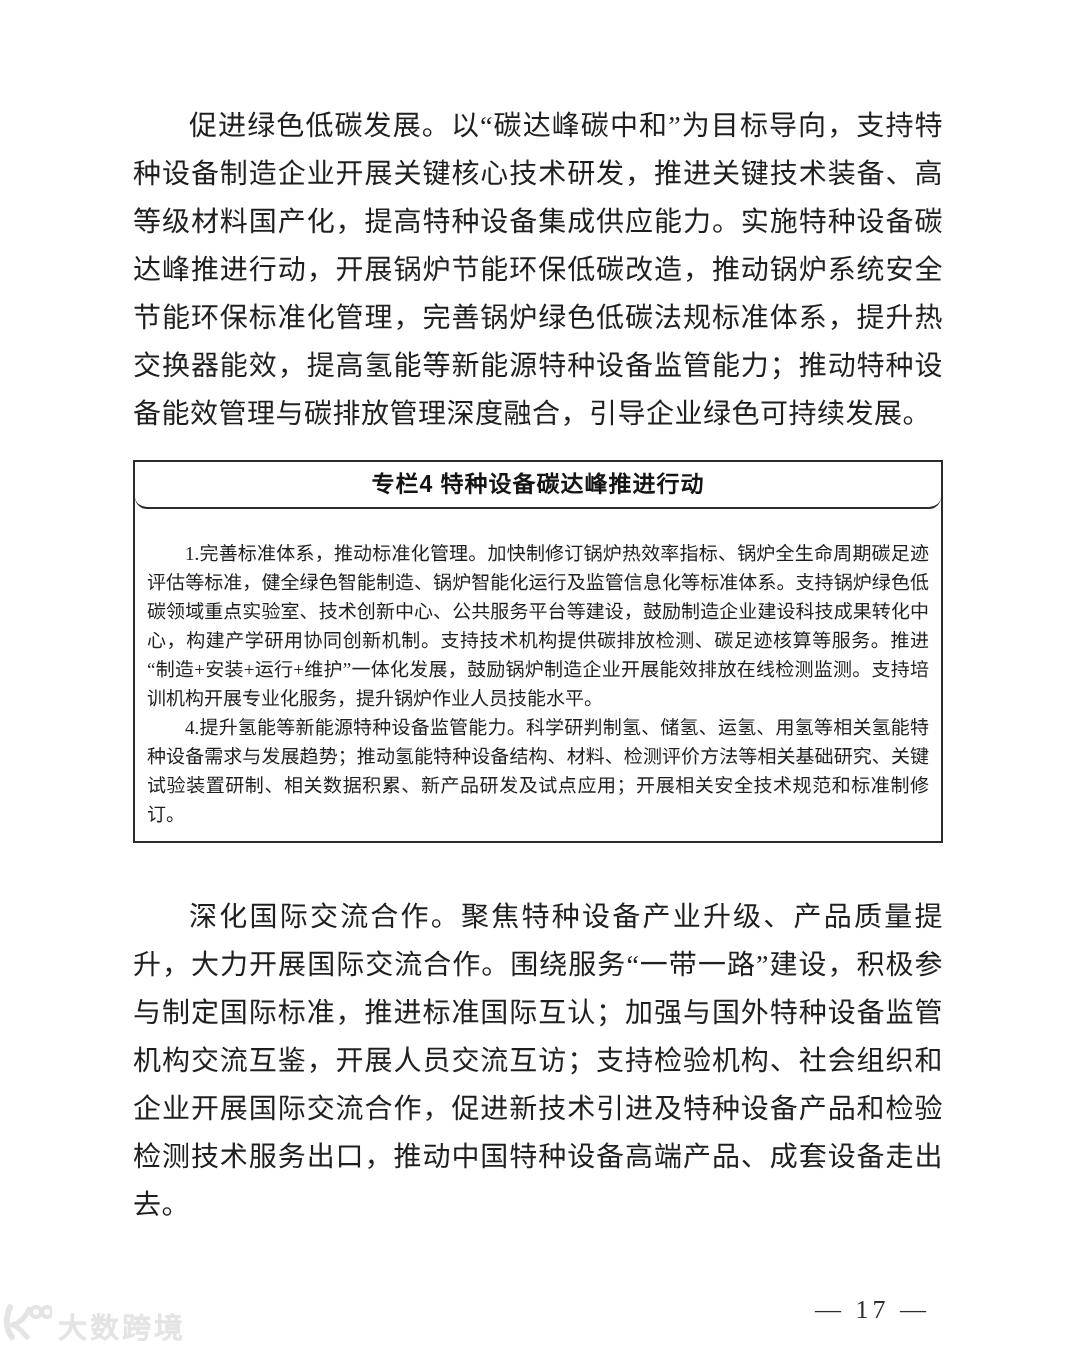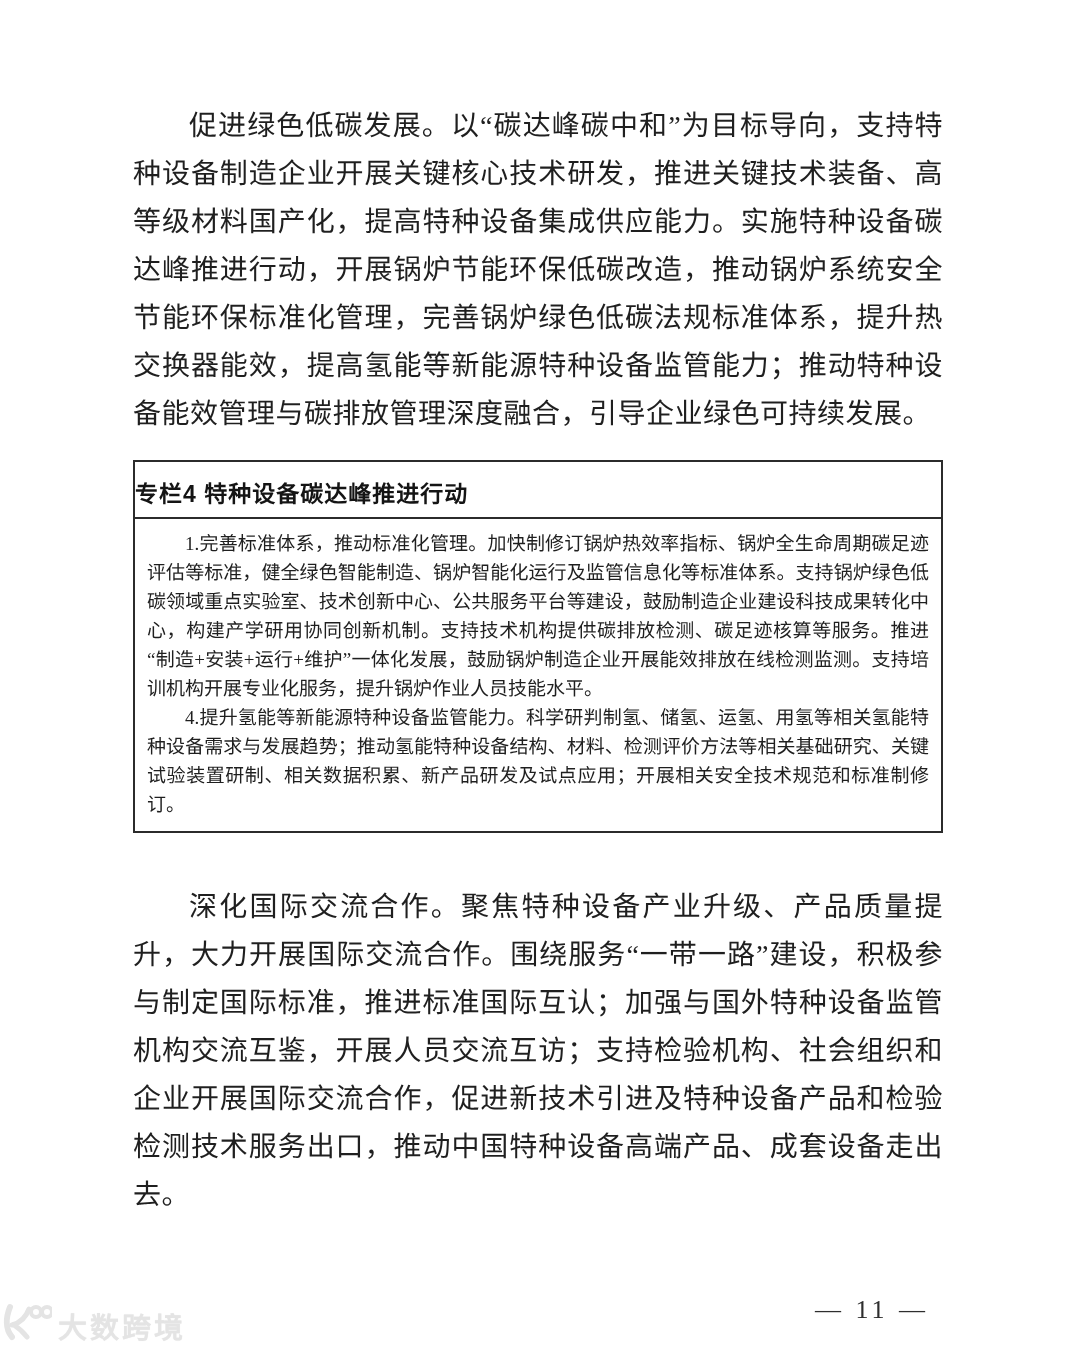--- a/index.html
+++ b/index.html
@@ -27,32 +27,34 @@
     color: #1f1f1f;
     letter-spacing: 0.5px;
   }
   .column-box {
     margin-top: 22px;
     border: 2px solid #2b2b2b;
     background: #ffffff;
   }
   .column-box-header {
     border-bottom: 2px solid #2b2b2b;
-    text-align: left;
-    padding: 13px 0 8px 0;
+    text-align: center;
+    padding: 3px 0 8px 0;
+    border-radius: 12px;
   }
   .column-box-title {
     font-family: "Liberation Sans", "DejaVu Sans", sans-serif;
     font-weight: bold;
     font-size: 23px;
     color: #141414;
     letter-spacing: 1px;
   }
   .column-box-body {
     padding: 10px 12px 12px 12px;
+    margin-top: 20px;
   }
   .box-item {
     font-size: 19px;
     line-height: 29px;
     text-align: justify;
     text-indent: 2em;
     color: #1f1f1f;
     font-family: "Liberation Serif", "DejaVu Serif", serif;
   }
   .para-2 { margin-top: 50px; }
@@ -101,21 +103,21 @@
       <div class="column-box-body">
         <p class="box-item">1.完善标准体系，推动标准化管理。加快制修订锅炉热效率指标、锅炉全生命周期碳足迹评估等标准，健全绿色智能制造、锅炉智能化运行及监管信息化等标准体系。支持锅炉绿色低碳领域重点实验室、技术创新中心、公共服务平台等建设，鼓励制造企业建设科技成果转化中心，构建产学研用协同创新机制。支持技术机构提供碳排放检测、碳足迹核算等服务。推进“制造+安装+运行+维护”一体化发展，鼓励锅炉制造企业开展能效排放在线检测监测。支持培训机构开展专业化服务，提升锅炉作业人员技能水平。</p>
         <p class="box-item">4.提升氢能等新能源特种设备监管能力。科学研判制氢、储氢、运氢、用氢等相关氢能特种设备需求与发展趋势；推动氢能特种设备结构、材料、检测评价方法等相关基础研究、关键试验装置研制、相关数据积累、新产品研发及试点应用；开展相关安全技术规范和标准制修订。</p>
       </div>
     </div>
 
     <p class="body-para para-2">深化国际交流合作。聚焦特种设备产业升级、产品质量提升，大力开展国际交流合作。围绕服务“一带一路”建设，积极参与制定国际标准，推进标准国际互认；加强与国外特种设备监管机构交流互鉴，开展人员交流互访；支持检验机构、社会组织和企业开展国际交流合作，促进新技术引进及特种设备产品和检验检测技术服务出口，推动中国特种设备高端产品、成套设备走出去。</p>
 
   </div>
 
-  <div class="page-number">— 11 —</div>
+  <div class="page-number">— 17 —</div>
 
   <div class="watermark">
     <span class="watermark-logo">
       <svg width="52" height="40" viewBox="0 0 52 40" aria-hidden="true">
         <path d="M10 4 C6 14 5 26 12 34" fill="none" stroke="#e4e4e4" stroke-width="6" stroke-linecap="round"></path>
         <path d="M12 22 C20 20 26 14 29 6" fill="none" stroke="#e4e4e4" stroke-width="5" stroke-linecap="round"></path>
         <path d="M14 22 C20 26 24 30 27 34" fill="none" stroke="#e4e4e4" stroke-width="5" stroke-linecap="round"></path>
         <circle cx="36" cy="9" r="5" fill="none" stroke="#e4e4e4" stroke-width="4"></circle>
         <circle cx="47" cy="9" r="5" fill="none" stroke="#e4e4e4" stroke-width="4"></circle>
       </svg>

